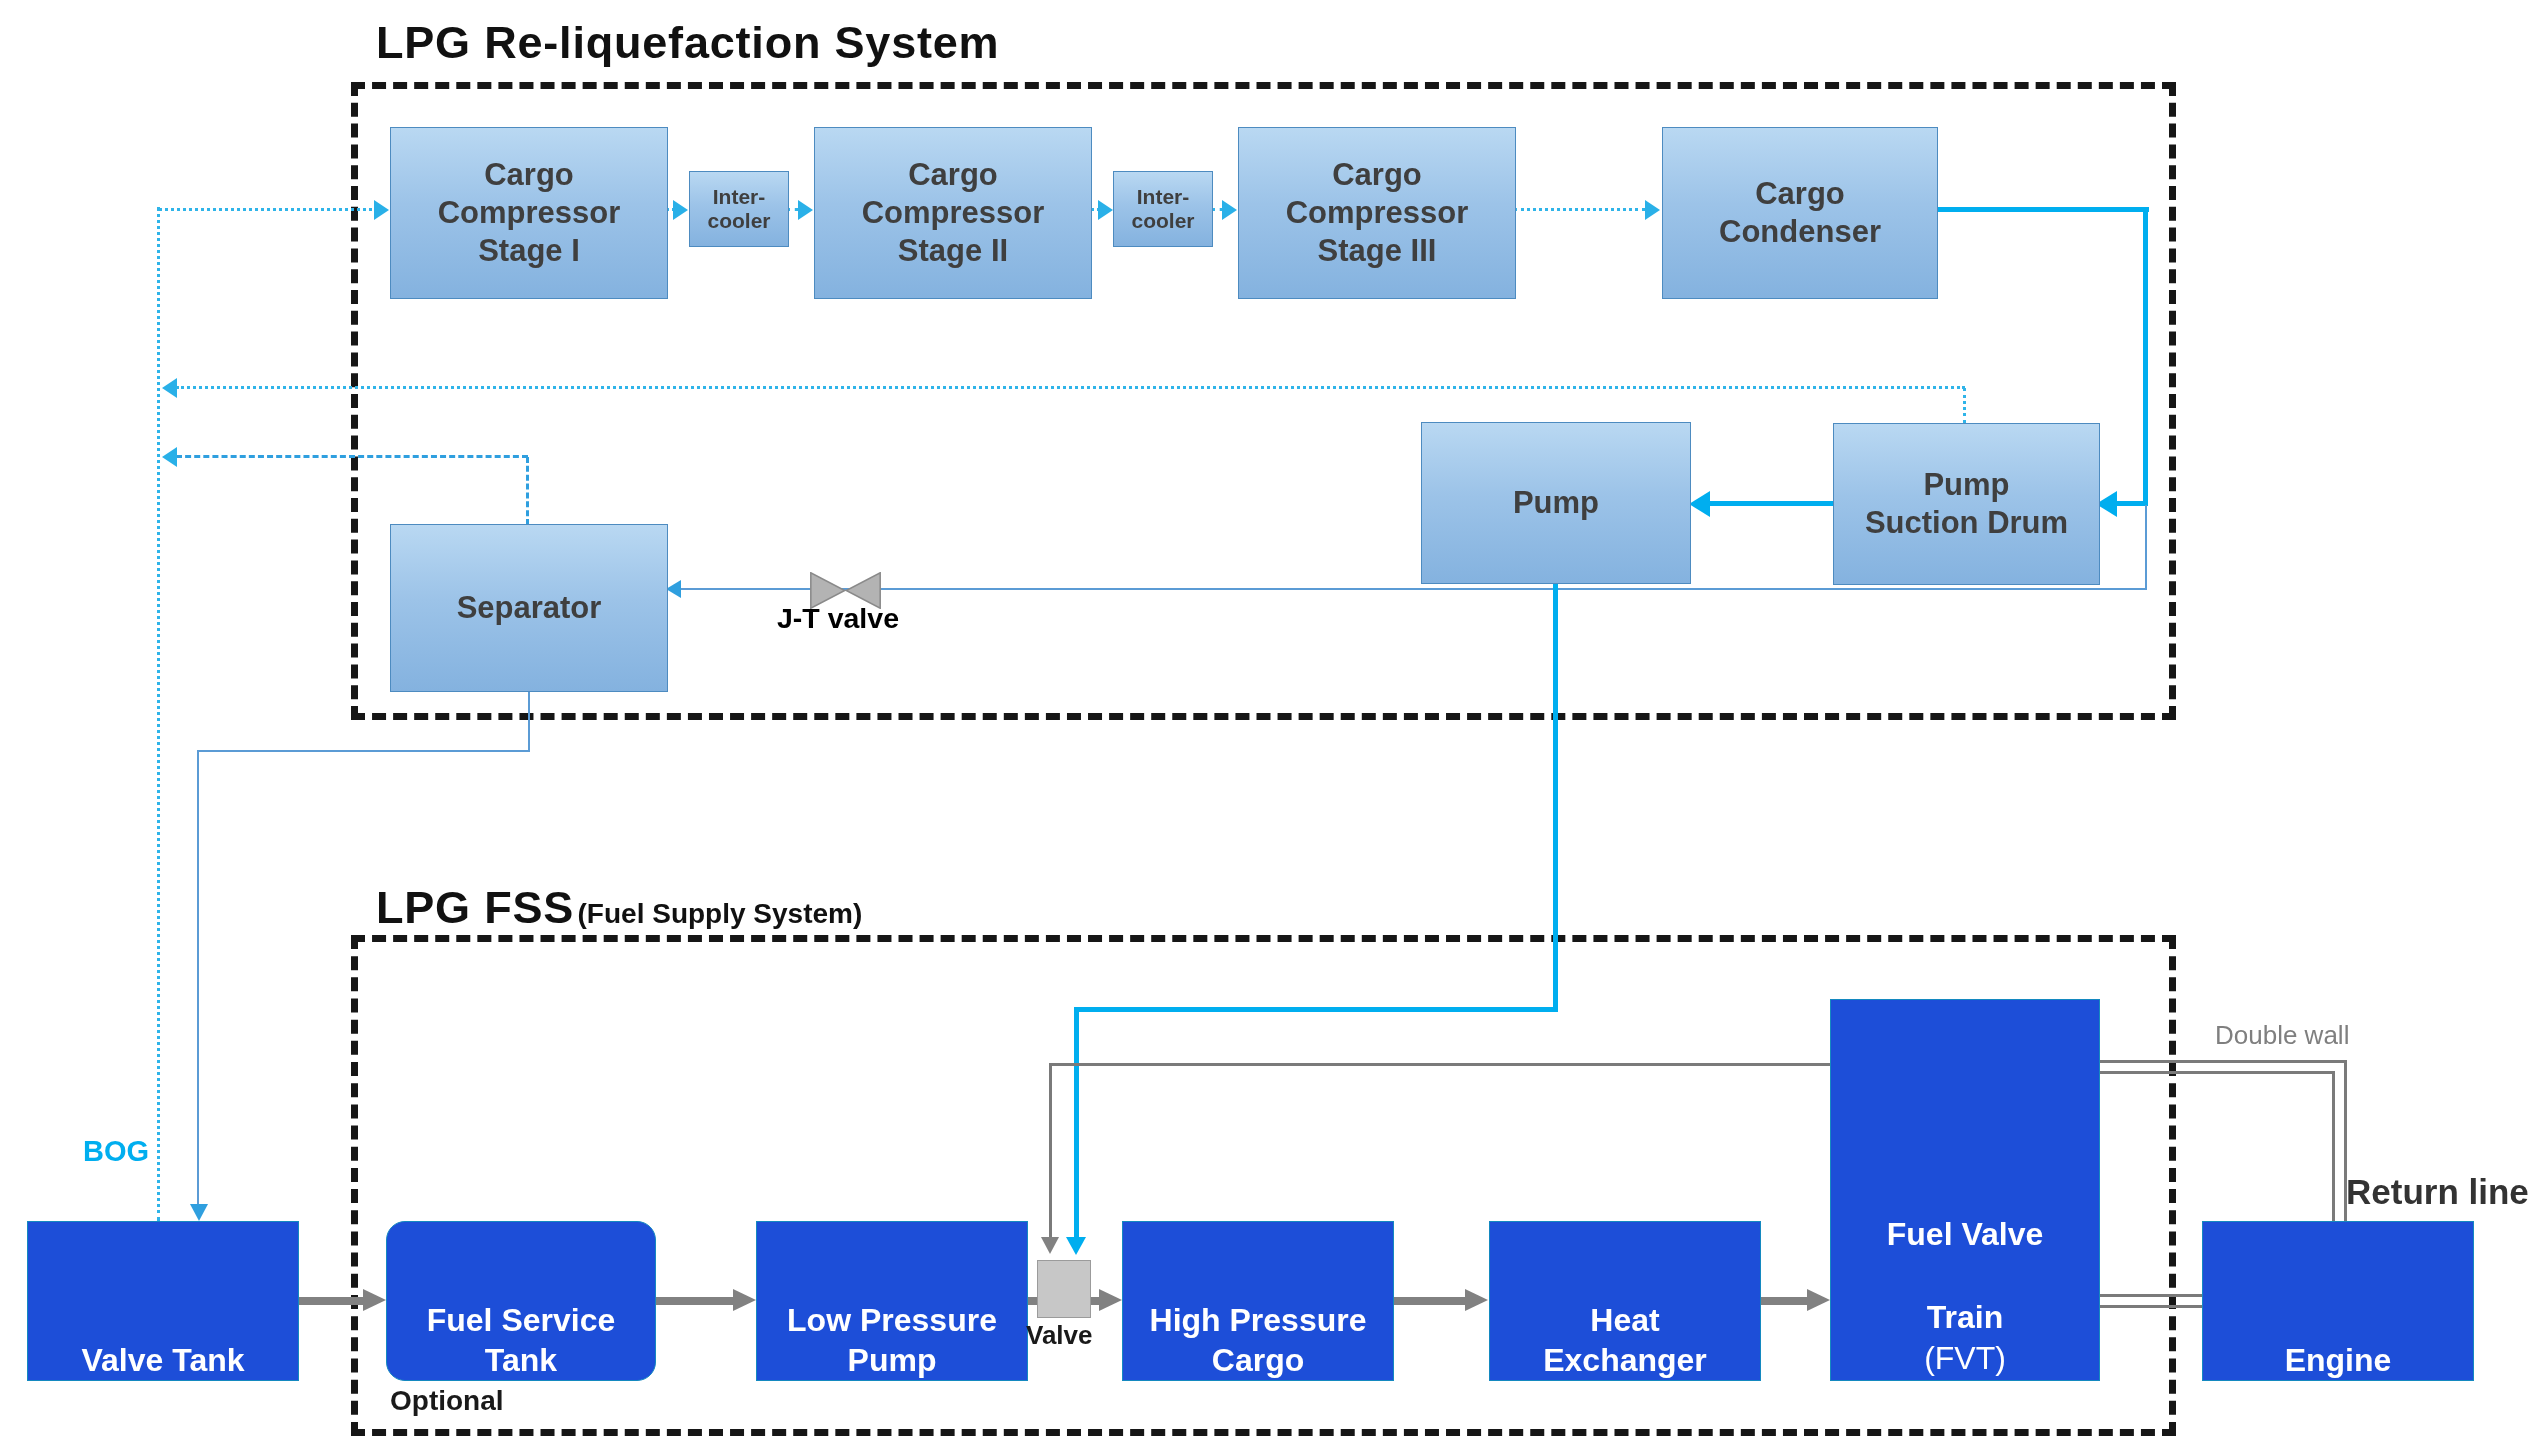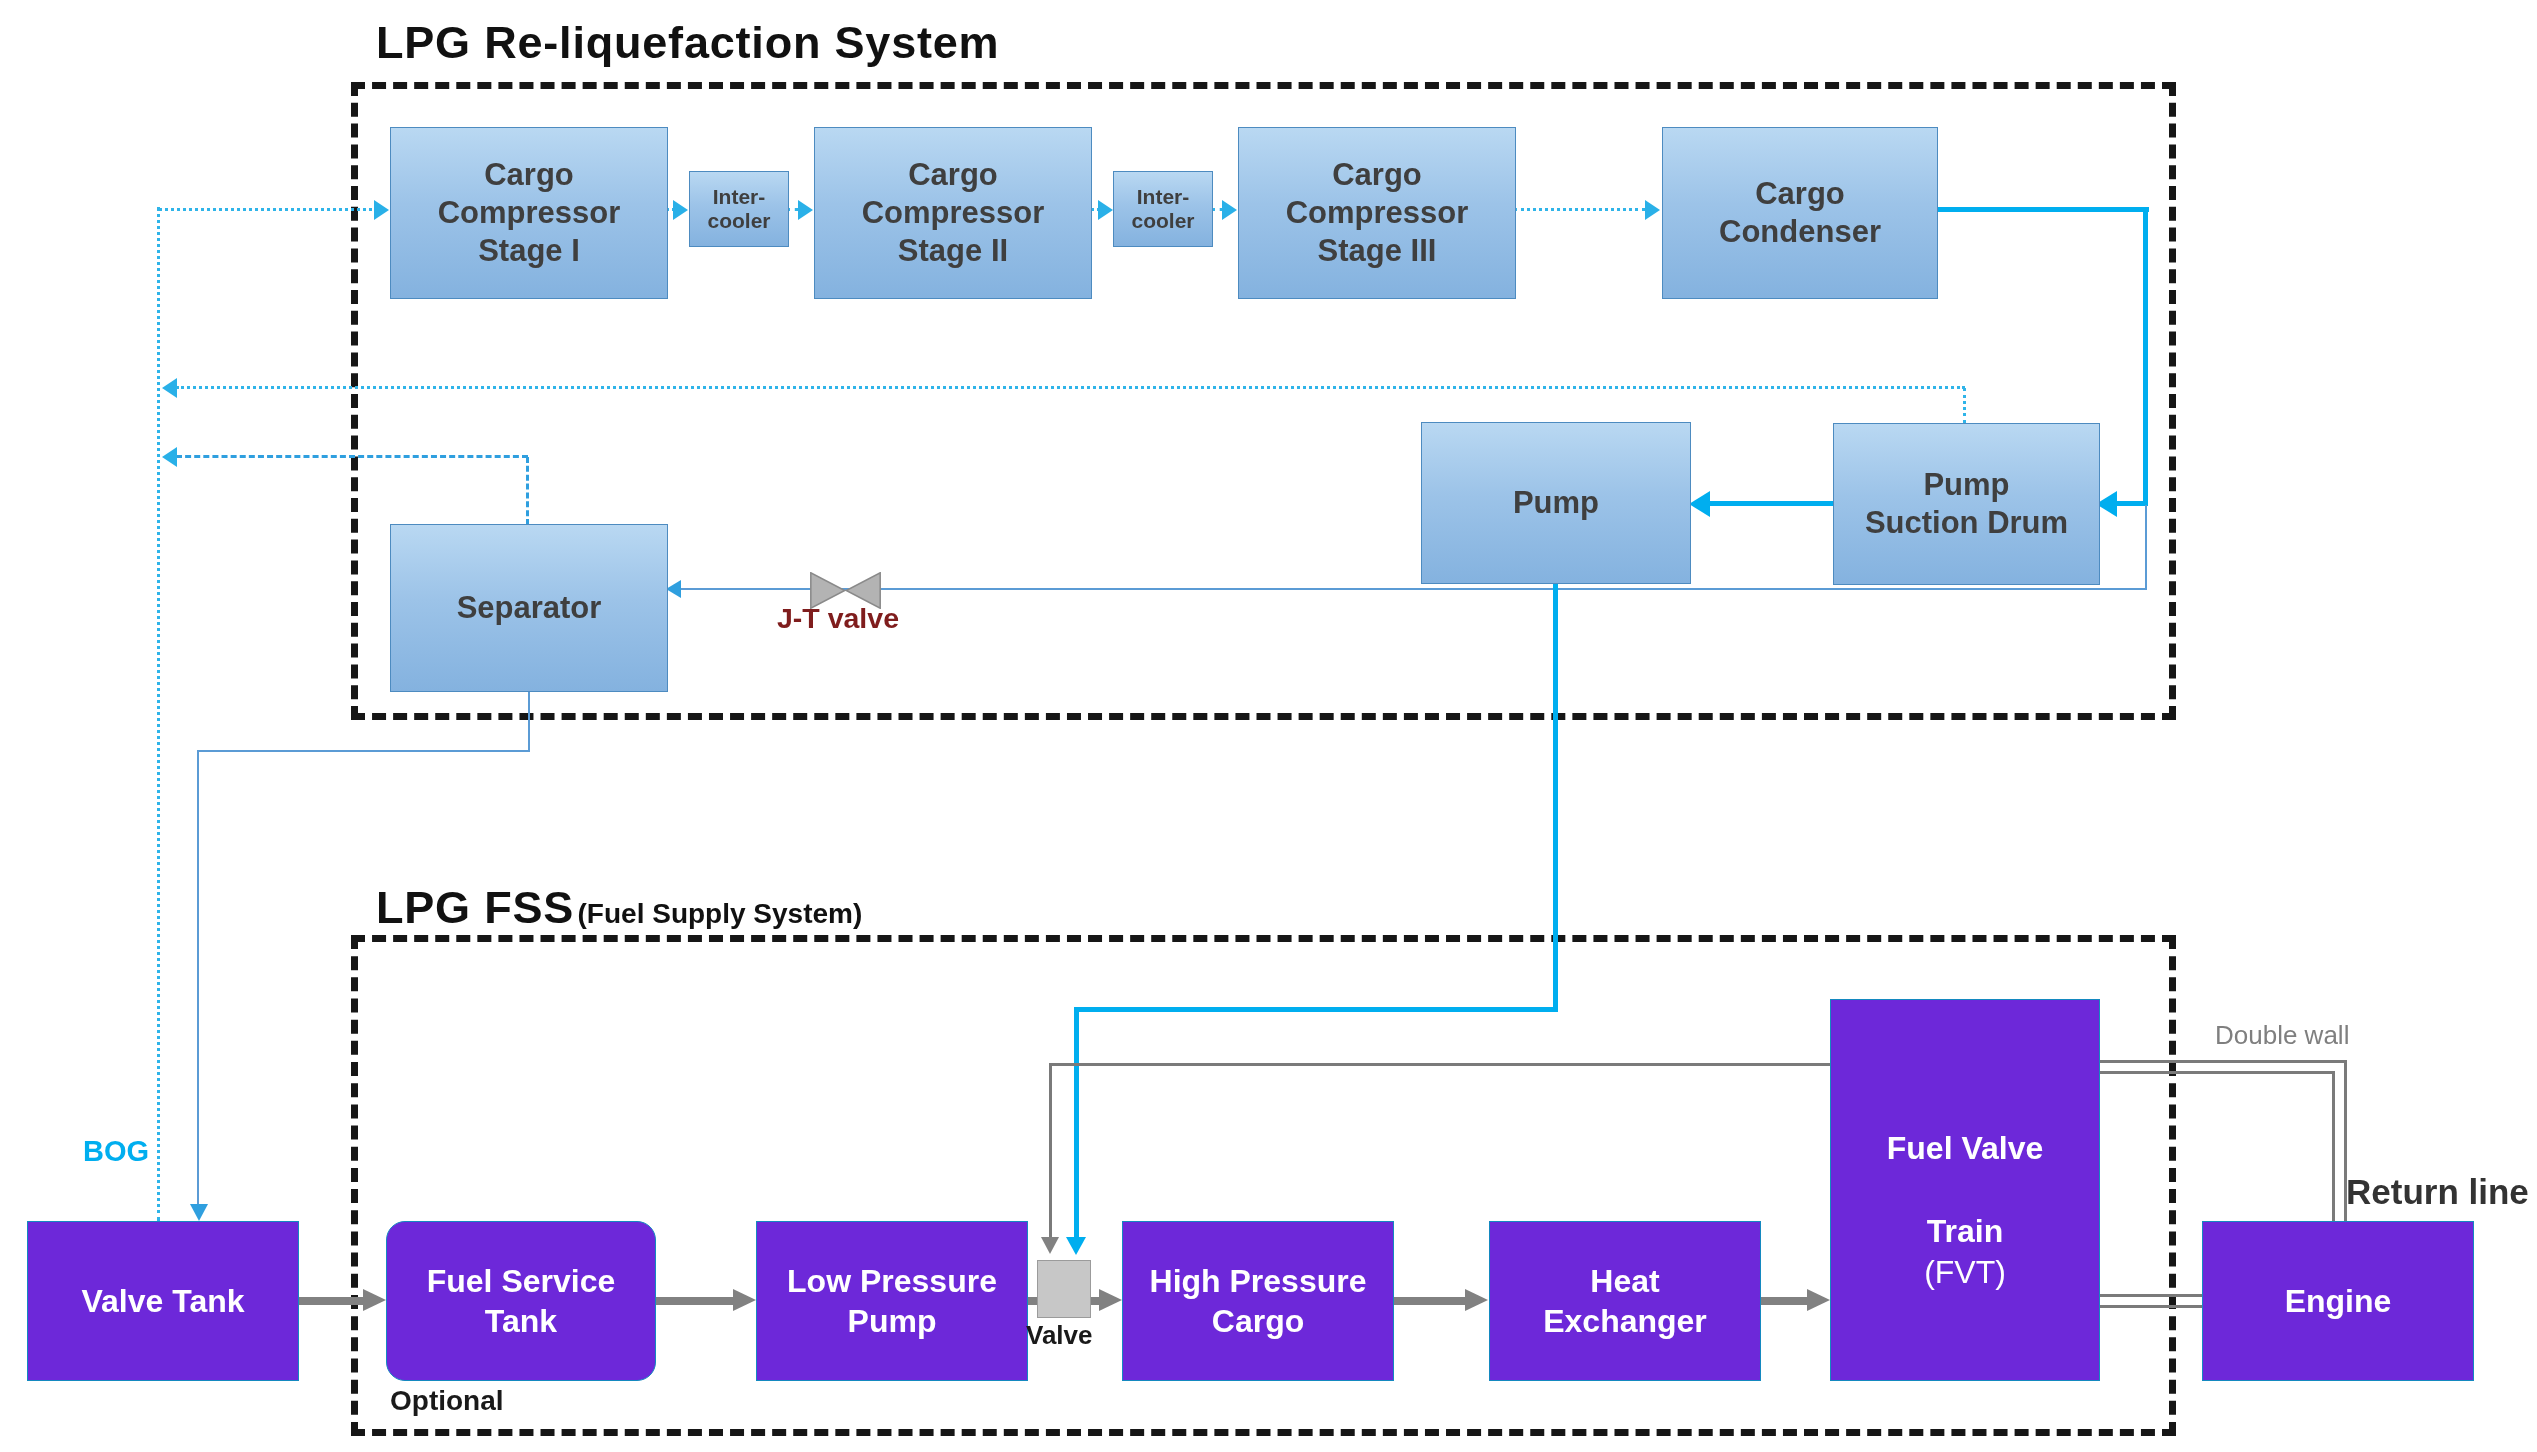--- a/index.html
+++ b/index.html
@@ -13,22 +13,22 @@
   
   .gbox{
     position:absolute;
     background:linear-gradient(180deg,#b9d8f2 0%,#9cc3e8 45%,#84b2df 100%);
     border:1.5px solid #4d8bc0;
     display:flex;align-items:center;justify-content:center;text-align:center;
     color:#3f3f3f;font-weight:bold;white-space:pre-line;line-height:1.22;
   }
   
   .bbox{
-    position:absolute;background:#6d28d9;border:1.5px solid #1489c0;
-    display:flex;align-items:center;justify-content:center;text-align:center;
+    position:absolute;background:#1d4ed8;border:1.5px solid #1489c0;
+    display:flex;align-items:flex-end;justify-content:center;text-align:center;
     color:#ffffff;font-weight:bold;white-space:pre-line;line-height:1.25;
   }
   .t40{font-size:31px;} .t42{font-size:32px;} .t27{font-size:21px;line-height:1.15;}
   
   .dotc{position:absolute;} 
   .dotc-h{border-top:3.1px dotted #2fb4e9;}
   .dotc-v{border-left:3.1px dotted #2fb4e9;}
   .dashb-h{position:absolute;border-top:3.1px dashed #2f9fdf;}
   .dashb-v{position:absolute;border-left:3.1px dashed #2f9fdf;}
   .cy{position:absolute;background:#00aeef;}
@@ -177,20 +177,20 @@
       <span>Fuel Valve</span><br>
       <span>Train</span>
       <span style="font-weight:normal;">(FVT)</span>
     </div>
   </div>
   <div class="bbox t42" style="left:2202px;top:1221px;width:270px;height:158px;">Engine</div>
 
   <div class="mixer" style="left:1037px;top:1260px;width:52px;height:56px;"></div>
 
   <div class="lbl" style="left:83px;top:1135px;font-size:29px;font-weight:bold;color:#00aeef;">BOG</div>
-  <div class="lbl" style="left:777px;top:602px;font-size:28.5px;font-weight:bold;color:#7f1d1d;">J-T valve</div>
+  <div class="lbl" style="left:777px;top:602px;font-size:28.5px;font-weight:bold;color:#000000;">J-T valve</div>
   <div class="lbl" style="left:1026px;top:1320px;font-size:26px;font-weight:bold;color:#1a1a1a;">Valve</div>
   <div class="lbl" style="left:390px;top:1385px;font-size:28px;font-weight:bold;color:#1a1a1a;">Optional</div>
   <div class="lbl" style="left:2215px;top:1020px;font-size:26px;color:#7f7f7f;">Double wall</div>
   <div class="lbl" style="left:2346px;top:1172px;font-size:35px;font-weight:bold;color:#333333;">Return line</div>
 
 </div>
 
 
 </body></html>

